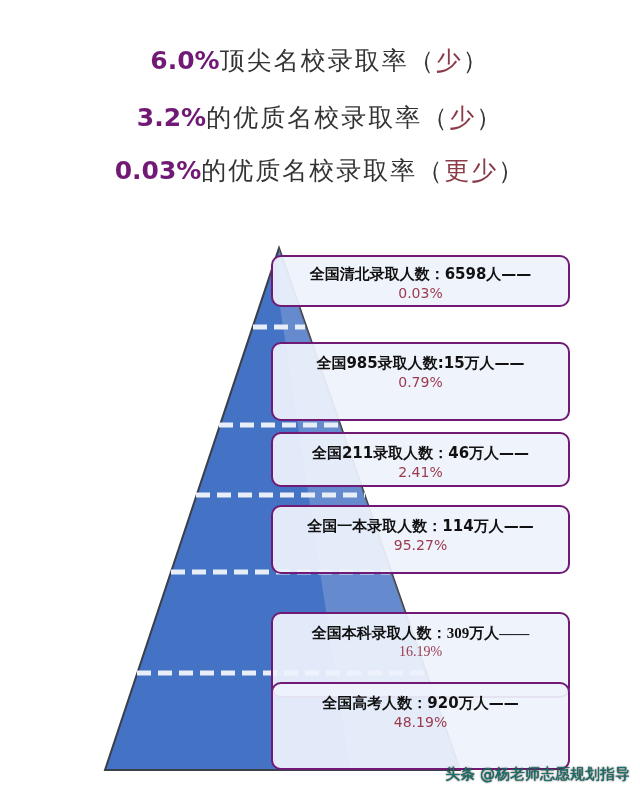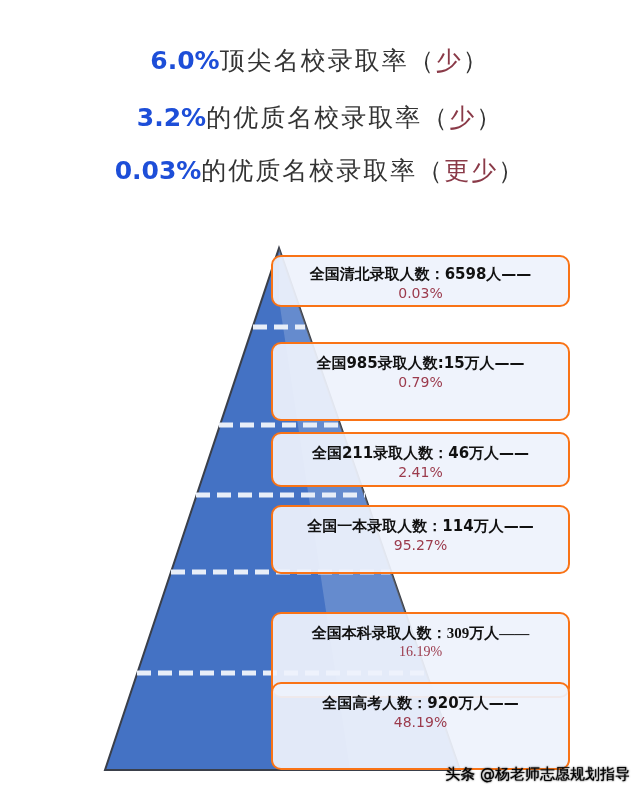--- a/index.html
+++ b/index.html
@@ -1,26 +1,26 @@
 <!DOCTYPE html>
 <html><head>
 <meta charset="utf-8">
 <style>
   html, body { margin:0; padding:0; }
   body { width:640px; height:794px; background:#ffffff; position:relative; overflow:hidden;
          font-family: "DejaVu Sans", "Liberation Sans", sans-serif; }
   .headline { position:absolute; left:0; width:640px; text-align:center; font-size:25px; color:#333; letter-spacing:2px; white-space:nowrap; }
-  .headline .pct { color:#1d4ed8; font-weight:bold; letter-spacing:0; }
+  .headline .pct { color:#701a75; font-weight:bold; letter-spacing:0; }
   .headline .emph { color:#8a3a48; }
   #pyramid { position:absolute; left:0; top:0; }
   .box { position:absolute; left:271px; width:299px; background:rgba(238,242,252,0.93);
-         border:2px solid #f97316; border-radius:10px; box-sizing:border-box; text-align:center; }
+         border:2px solid #701a75; border-radius:10px; box-sizing:border-box; text-align:center; }
   .box .label { display:block; font-weight:bold; font-size:15px; color:#111; margin-top:10px; white-space:nowrap; }
   .box .ratio { display:block; font-size:14px; color:#9b3a4c; margin-top:1px; }
-  .watermark { position:absolute; right:10px; bottom:10px; font-size:15px; color:#000000;
+  .watermark { position:absolute; right:10px; bottom:10px; font-size:15px; color:#0f766e;
                text-shadow: 0 0 2px #333, 0 0 1px #333; white-space:nowrap; }
 </style>
 </head>
 <body>
 
 <div class="headline" style="top:44px;">
   <span class="pct">6.0%</span><span>顶尖名校录取率（</span><span class="emph">少</span><span>）</span>
 </div>
 <div class="headline" style="top:101px;">
   <span class="pct">3.2%</span><span>的优质名校录取率（</span><span class="emph">少</span><span>）</span>

